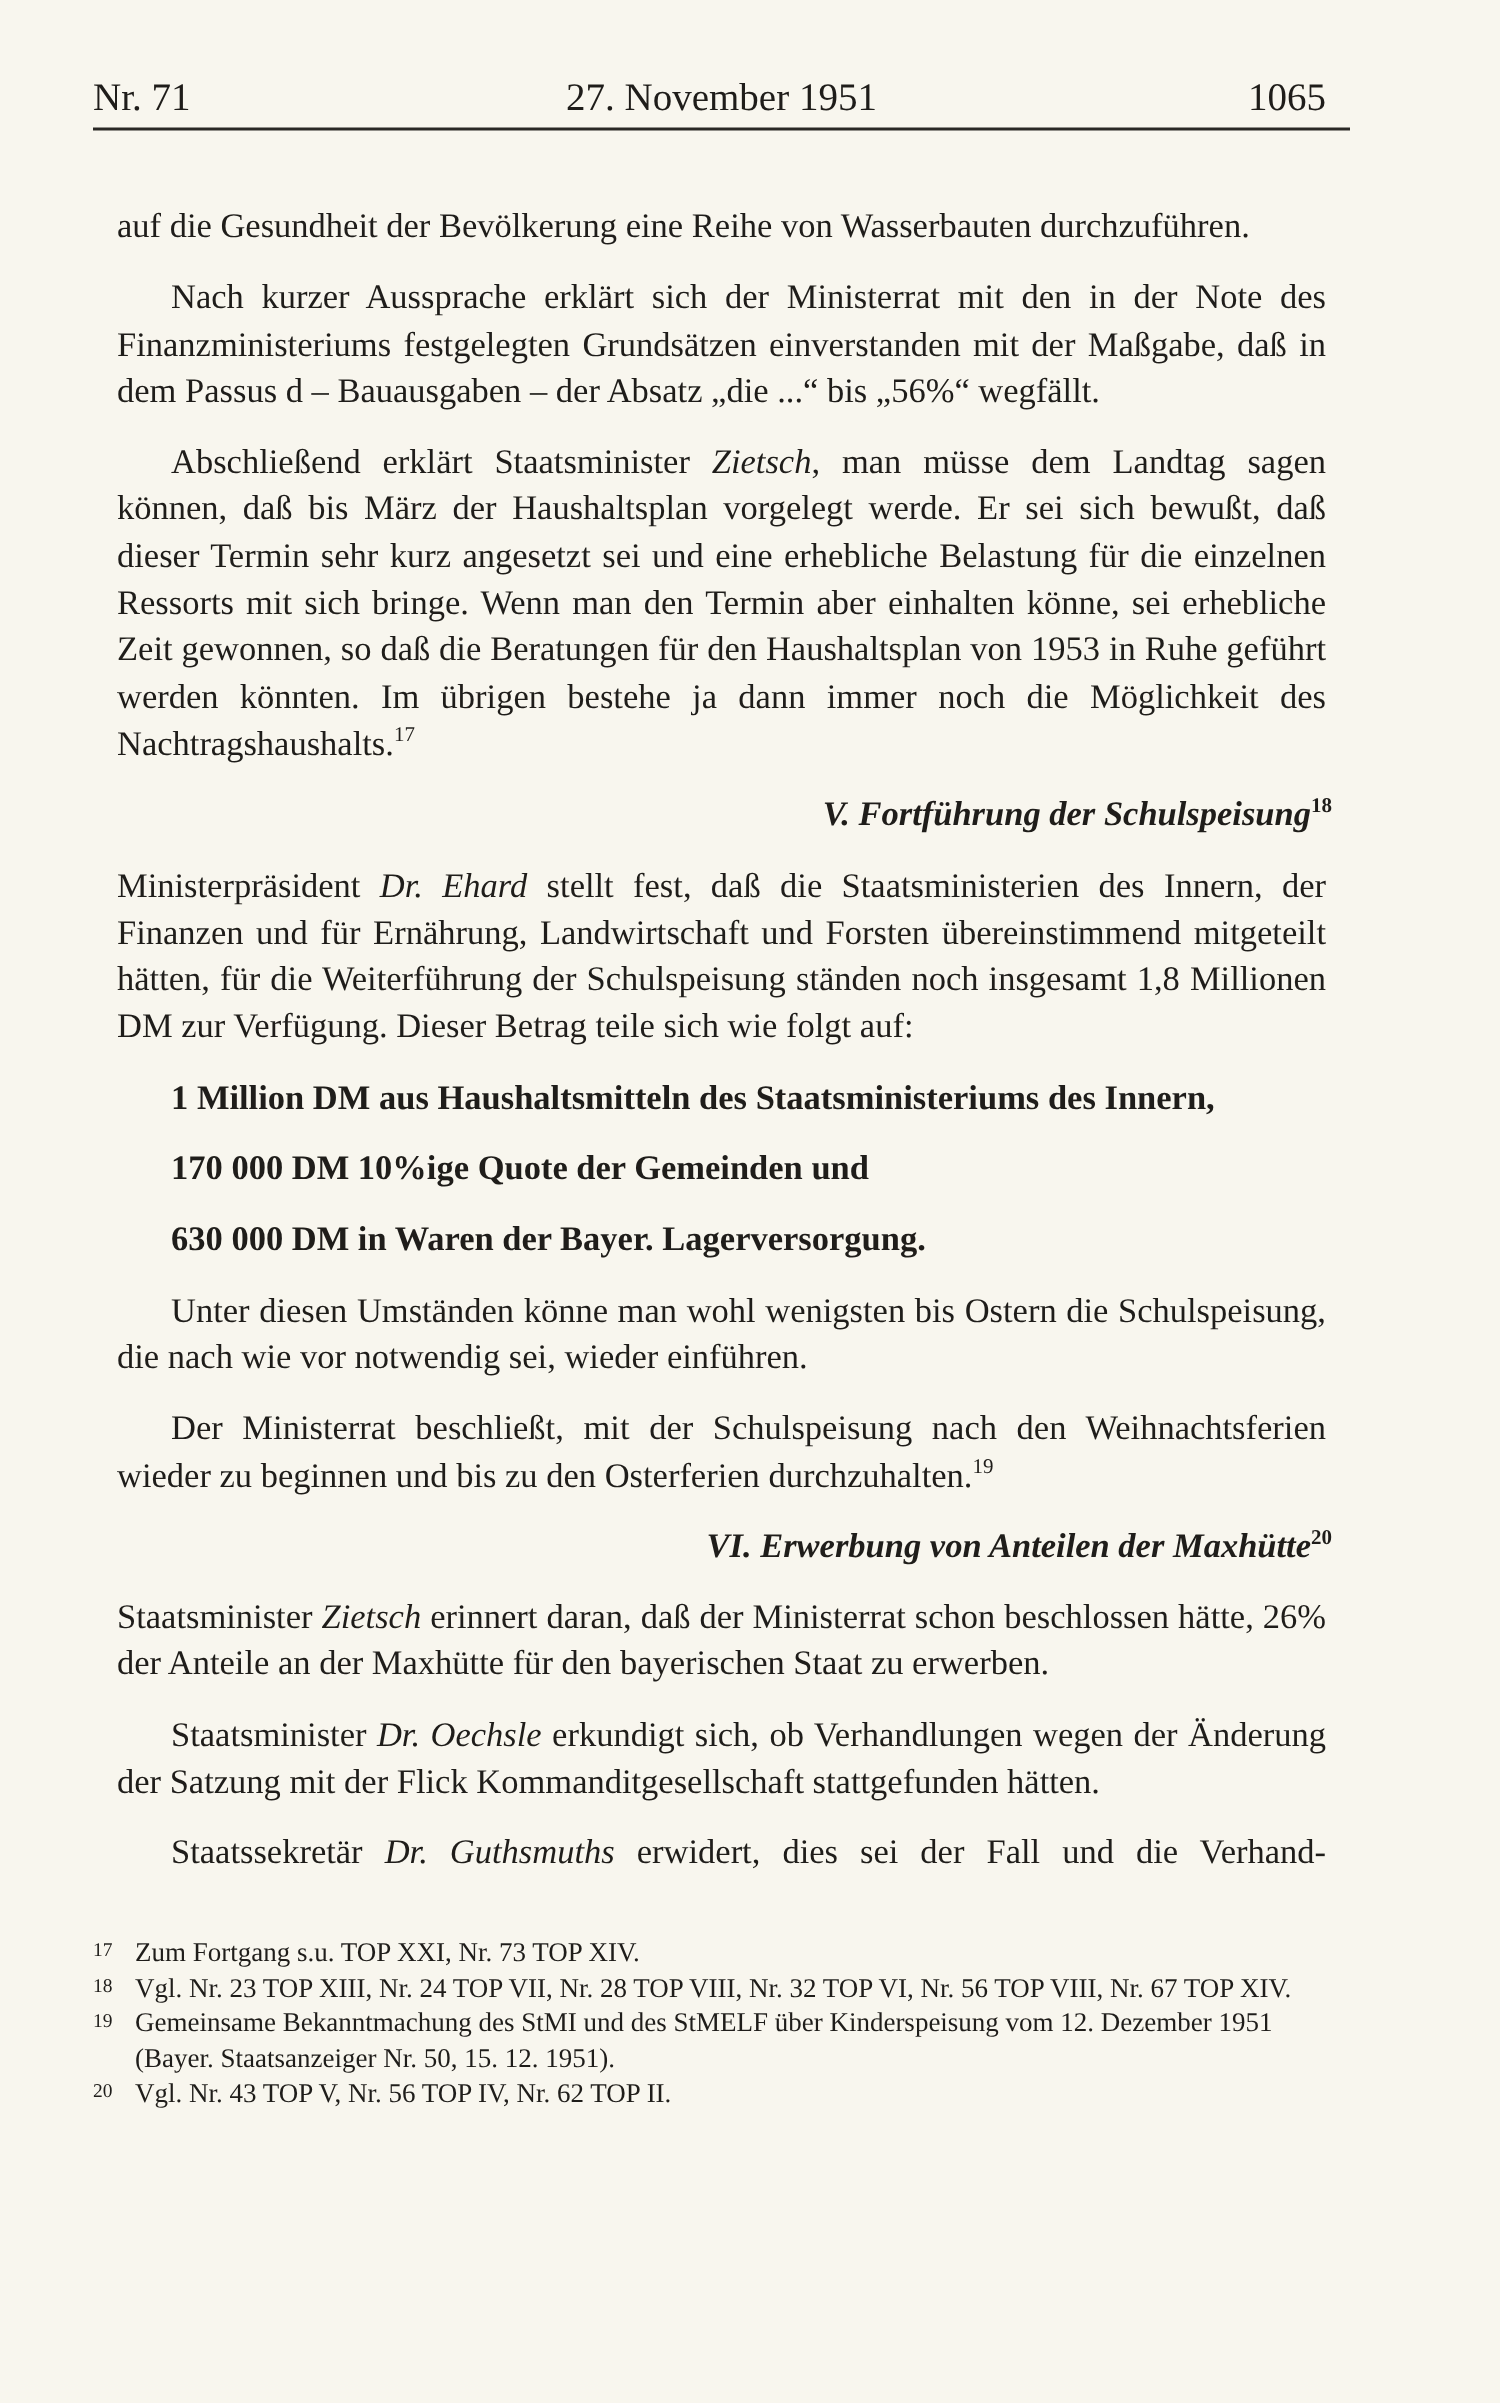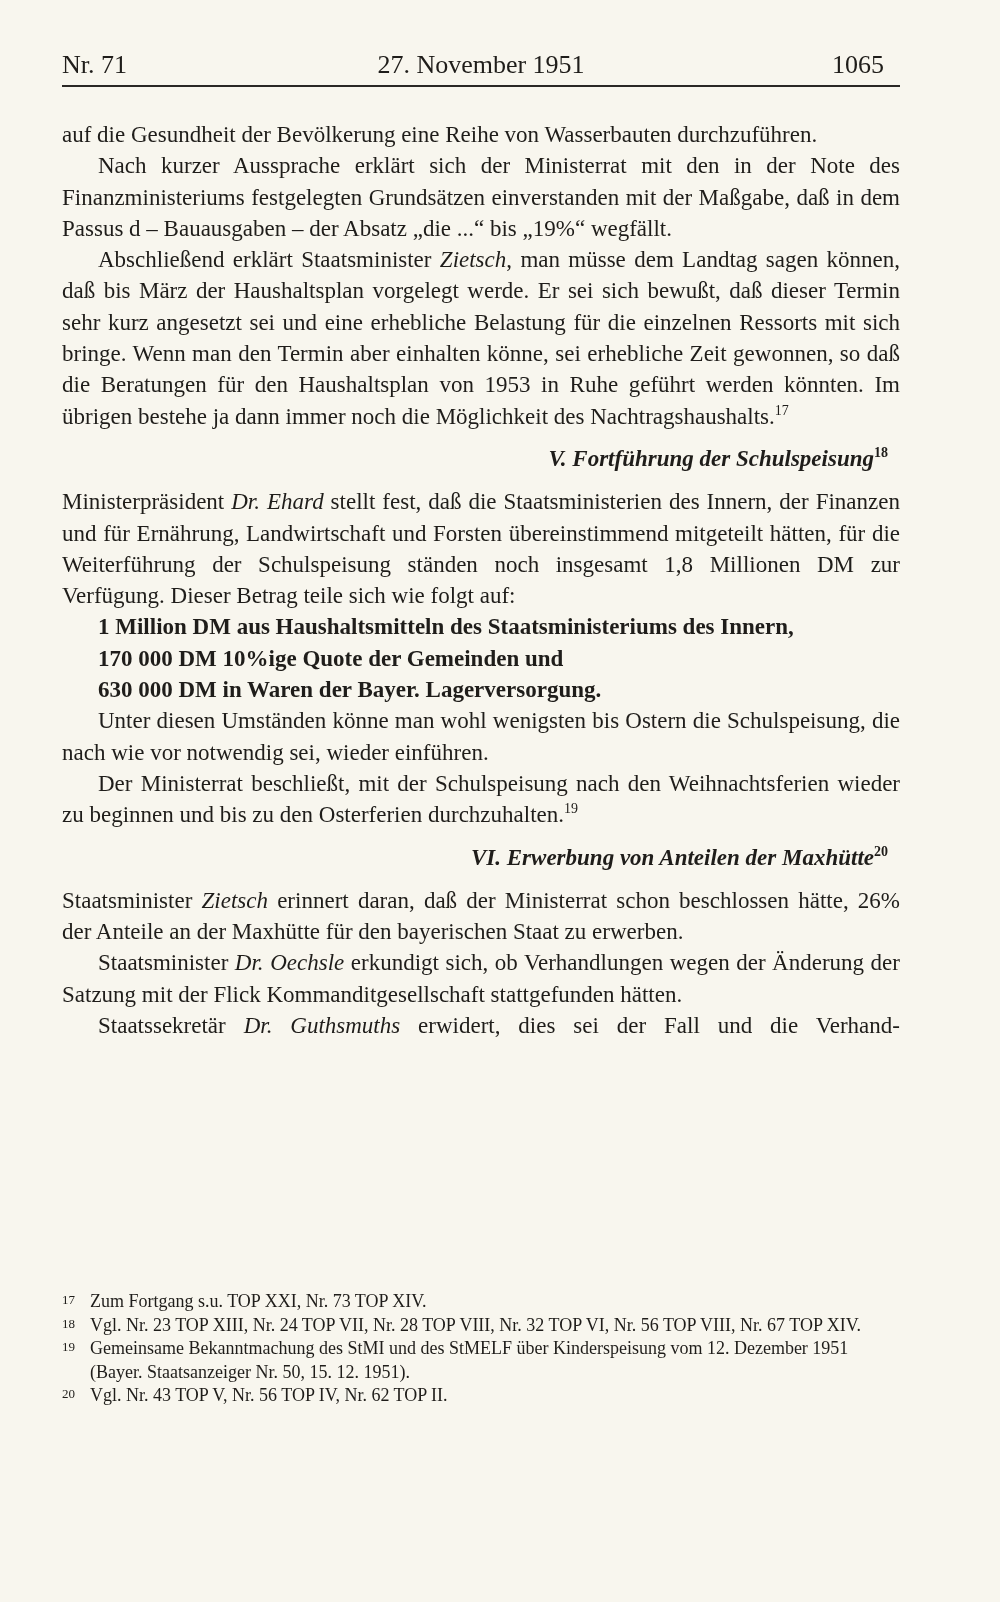--- a/index.html
+++ b/index.html
@@ -19,21 +19,21 @@
   .header .center { position: absolute; left: 0; width: 100%; text-align: center; top: 0; }
   .header .right { position: absolute; right: 16px; top: 0; }
   .rule {
     position: absolute; top: 85px; left: 0; width: 838px; height: 0;
     border-top: 2px solid #2a2825;
   }
   .body {
     position: absolute; top: 119px; left: 0; width: 838px;
     font-size: 23px; line-height: 31.3px;
   }
-  .body p { margin: 0; text-align: justify; }
+  .body p { margin: 16px; text-align: justify; }
   .body p.indent { text-indent: 36px; }
   .body p.last-left { text-align-last: left; }
   .body p.justify-all { text-align-last: justify; }
   .body p.item { padding-left: 36px; text-align: left; font-weight: bold; }
   .body h3 {
     margin: 12px; font-weight: bold; font-style: italic;
     font-size: 23px; line-height: 31.3px; text-align: right;
   }
   .body h3.spaced { margin-top: 11px; }
   em { font-style: italic; }
@@ -56,21 +56,21 @@
   <div class="header">
     <span class="left">Nr. 71</span>
     <span class="center">27. November 1951</span>
     <span class="right">1065</span>
   </div>
   <div class="rule"></div>
 
   <div class="body">
     <p class="last-left">auf die Gesundheit der Bevölkerung eine Reihe von Wasserbauten durchzuführen.</p>
 
-    <p class="indent last-left">Nach kurzer Aussprache erklärt sich der Ministerrat mit den in der Note des Finanzministeriums festgelegten Grundsätzen einverstanden mit der Maßgabe, daß in dem Passus d – Bauausgaben – der Absatz „die ...“ bis „19%“ wegfällt.</p>
+    <p class="indent last-left">Nach kurzer Aussprache erklärt sich der Ministerrat mit den in der Note des Finanzministeriums festgelegten Grundsätzen einverstanden mit der Maßgabe, daß in dem Passus d – Bauausgaben – der Absatz „die ...“ bis „56%“ wegfällt.</p>
 
     <p class="indent last-left"><span>Abschließend erklärt Staatsminister </span><em>Zietsch</em><span>, man müsse dem Landtag sagen können, daß bis März der Haushaltsplan vorgelegt werde. Er sei sich bewußt, daß dieser Termin sehr kurz angesetzt sei und eine erhebliche Belastung für die einzelnen Ressorts mit sich bringe. Wenn man den Termin aber einhalten könne, sei erhebliche Zeit gewonnen, so daß die Beratungen für den Haushaltsplan von 1953 in Ruhe geführt werden könnten. Im übrigen bestehe ja dann immer noch die Möglichkeit des Nachtragshaushalts.</span><sup>17</sup></p>
 
     <h3 class="spaced"><span>V. Fortführung der Schulspeisung</span><sup style="font-style:normal">18</sup></h3>
 
     <p class="last-left"><span>Ministerpräsident </span><em>Dr. Ehard</em><span> stellt fest, daß die Staatsministerien des Innern, der Finanzen und für Ernährung, Landwirtschaft und Forsten übereinstimmend mitgeteilt hätten, für die Weiterführung der Schulspeisung ständen noch insgesamt 1,8 Millionen DM zur Verfügung. Dieser Betrag teile sich wie folgt auf:</span></p>
 
     <p class="item">1 Million DM aus Haushaltsmitteln des Staatsministeriums des Innern,</p>
     <p class="item">170 000 DM 10%ige Quote der Gemeinden und</p>
     <p class="item">630 000 DM in Waren der Bayer. Lagerversorgung.</p>

